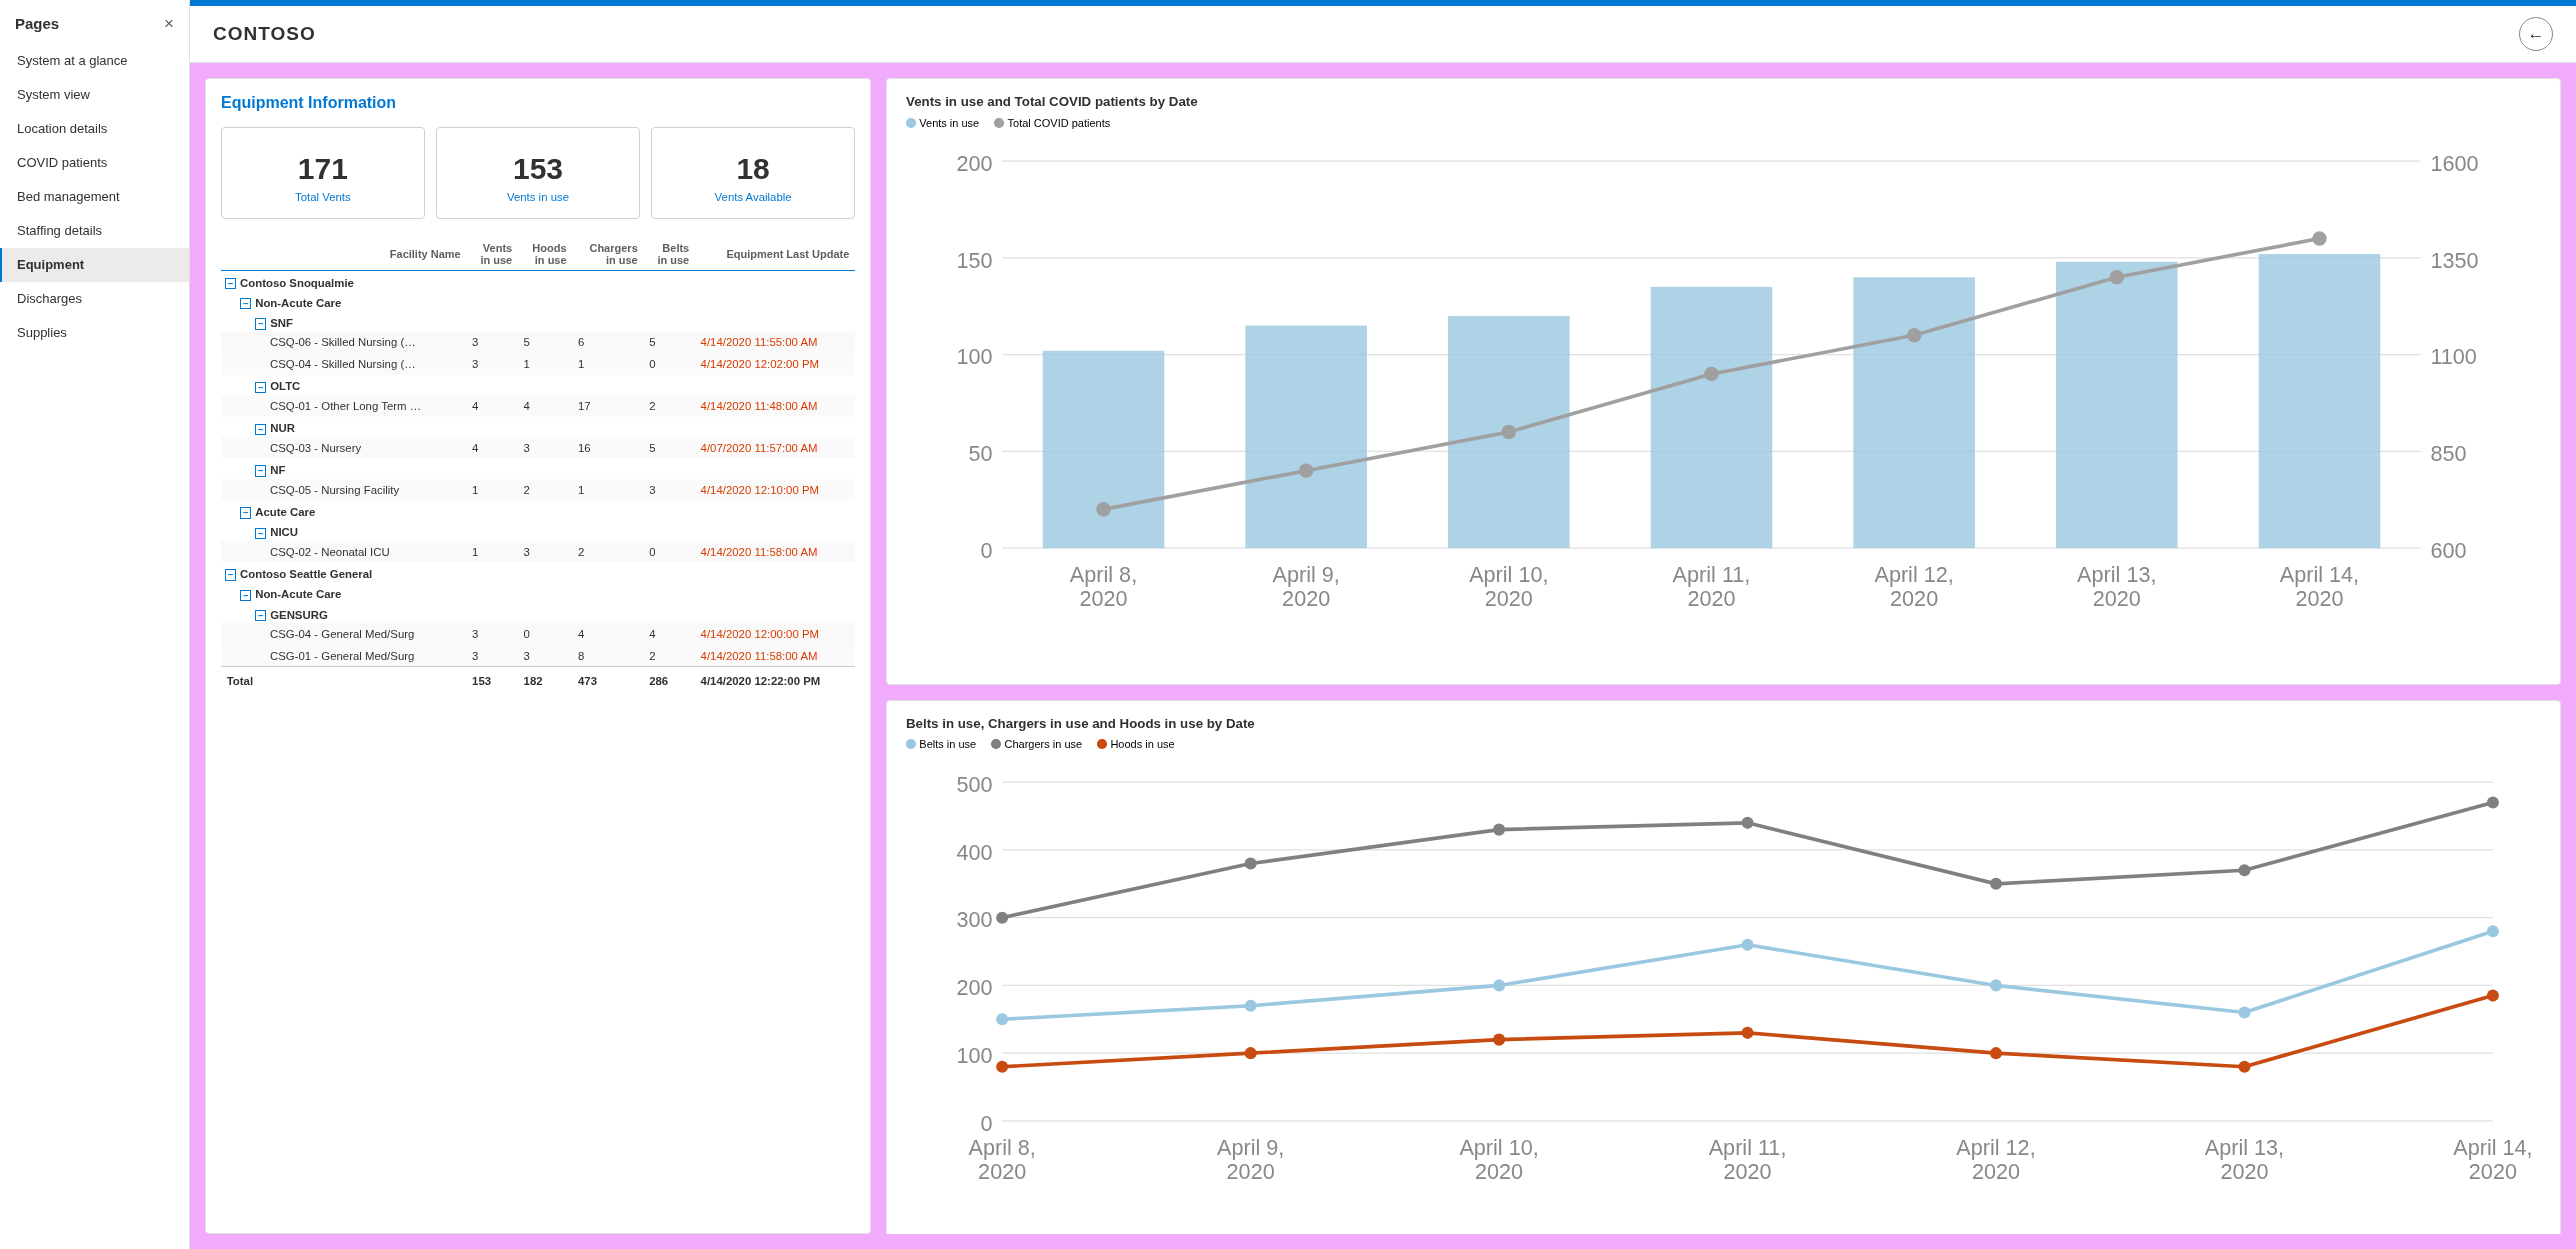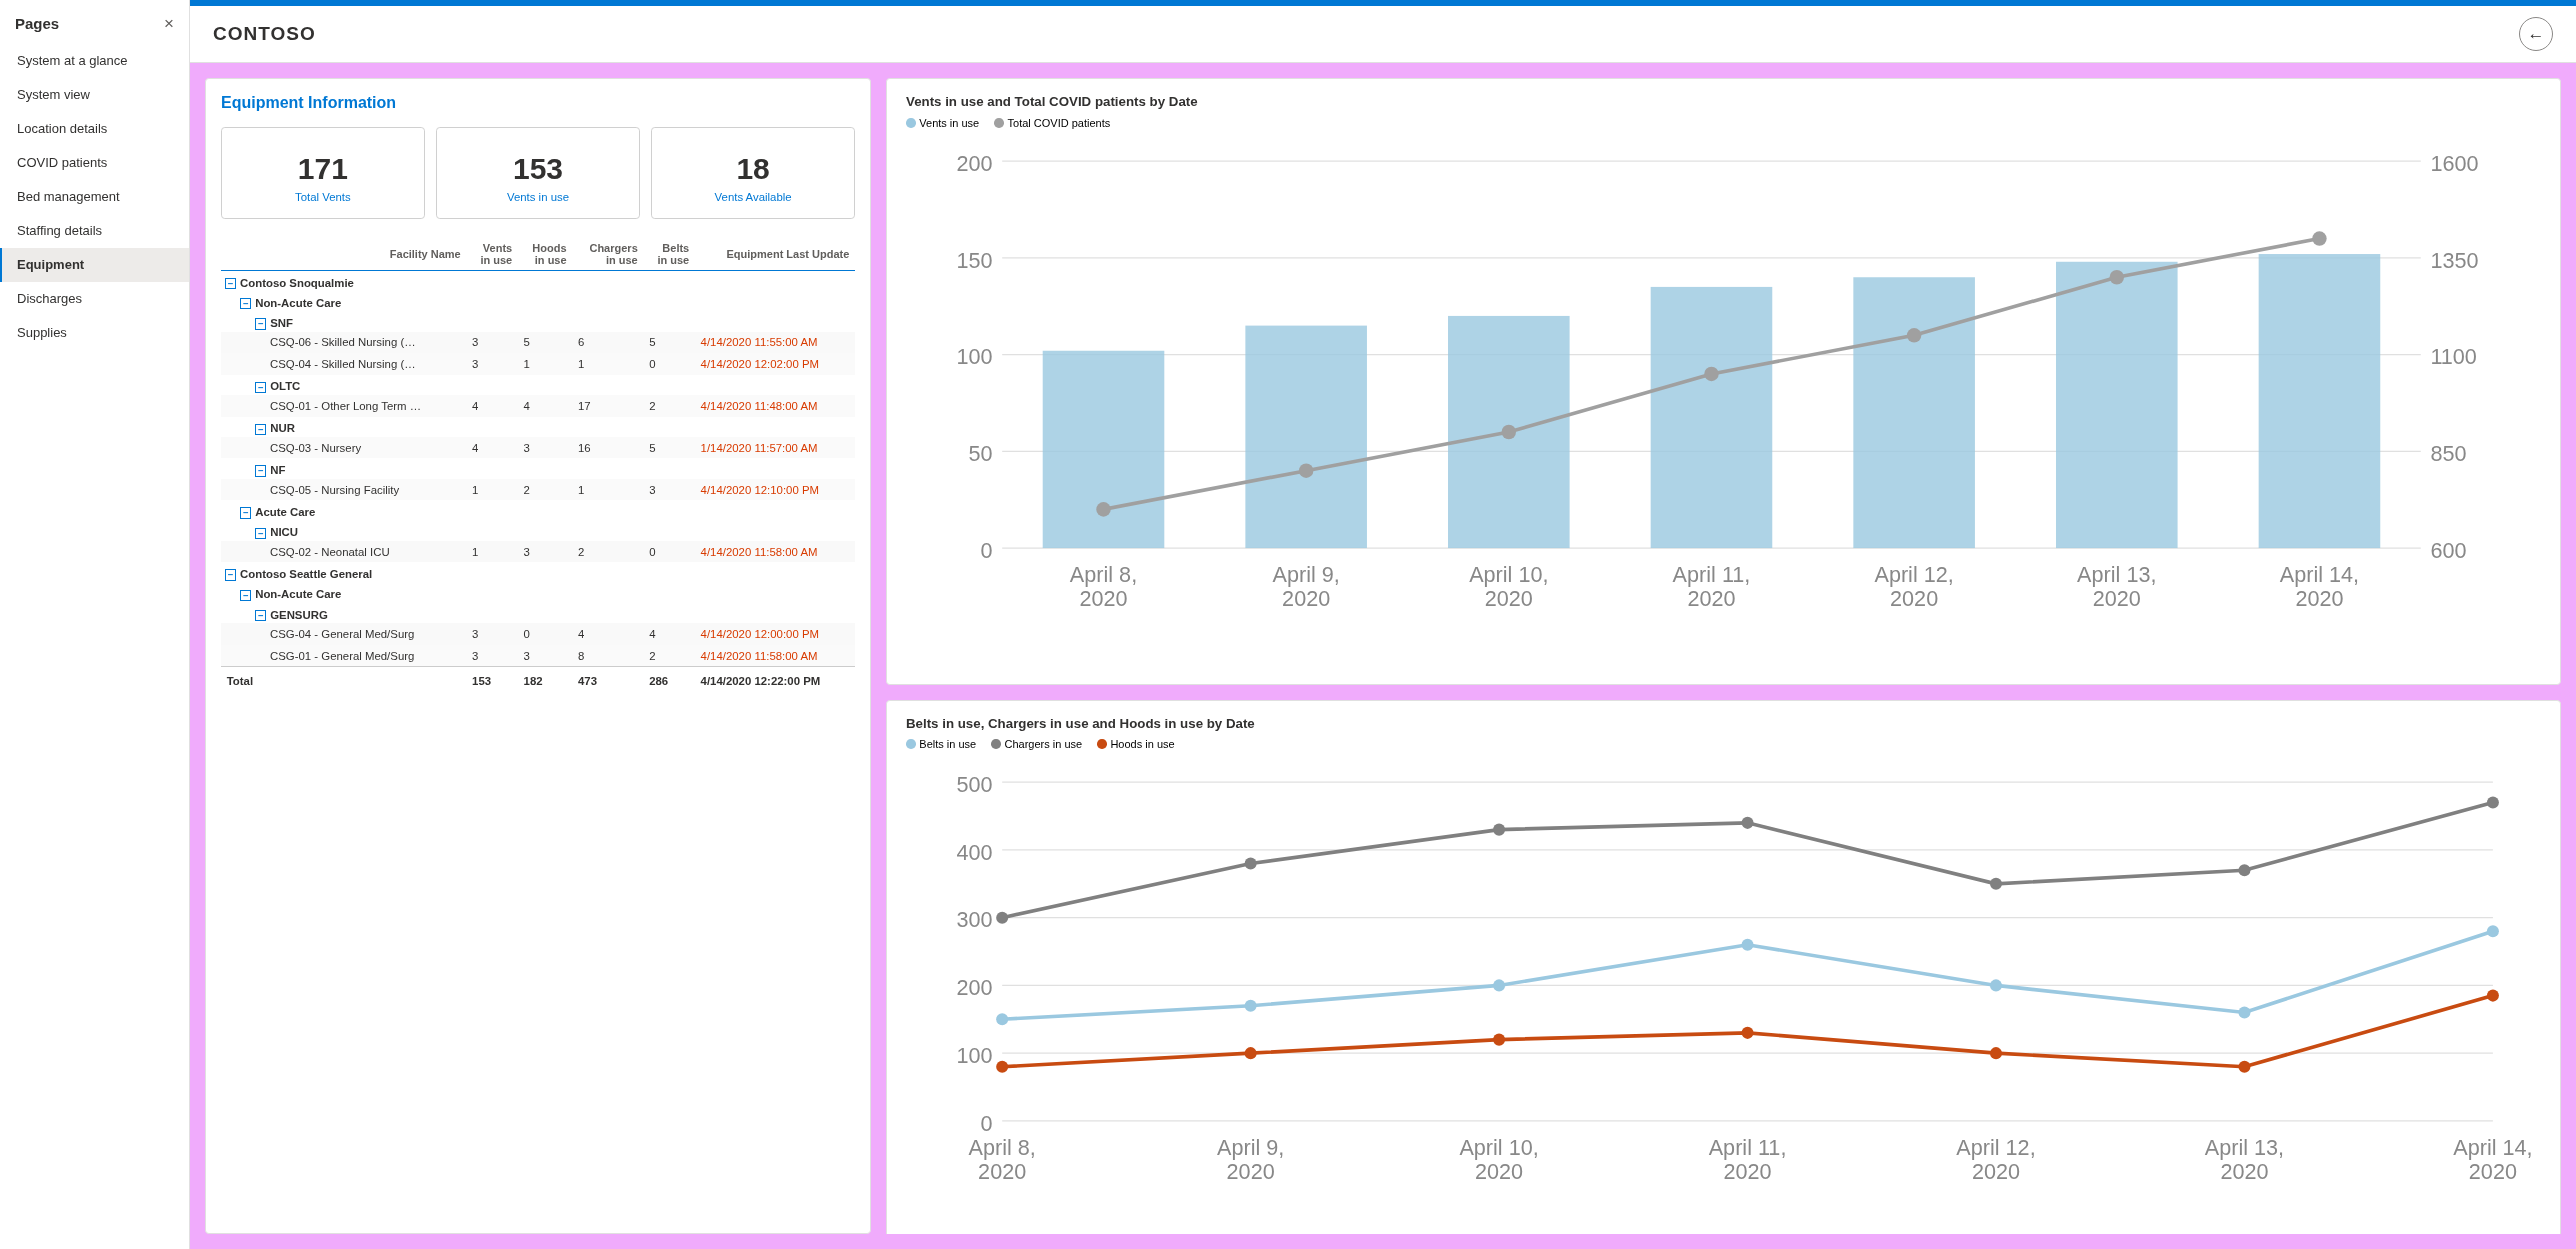--- a/index.html
+++ b/index.html
@@ -311,21 +311,21 @@
               </tr>
               <tr class="group-row">
                 <td colspan="6" style="padding-left: 34px;"><span class="group-icon">−</span>NUR</td>
               </tr>
               <tr class="data-row">
                 <td style="padding-left: 49px;">CSQ-03 - Nursery</td>
                 <td>4</td>
                 <td>3</td>
                 <td>16</td>
                 <td>5</td>
-                <td class="td-date">1/14/2020 11:57:00 AM</td>
+                <td class="td-date">4/07/2020 11:57:00 AM</td>
               </tr>
               <tr class="group-row">
                 <td colspan="6" style="padding-left: 34px;"><span class="group-icon">−</span>NF</td>
               </tr>
               <tr class="data-row">
                 <td style="padding-left: 49px;">CSQ-05 - Nursing Facility</td>
                 <td>1</td>
                 <td>2</td>
                 <td>1</td>
                 <td>3</td>

